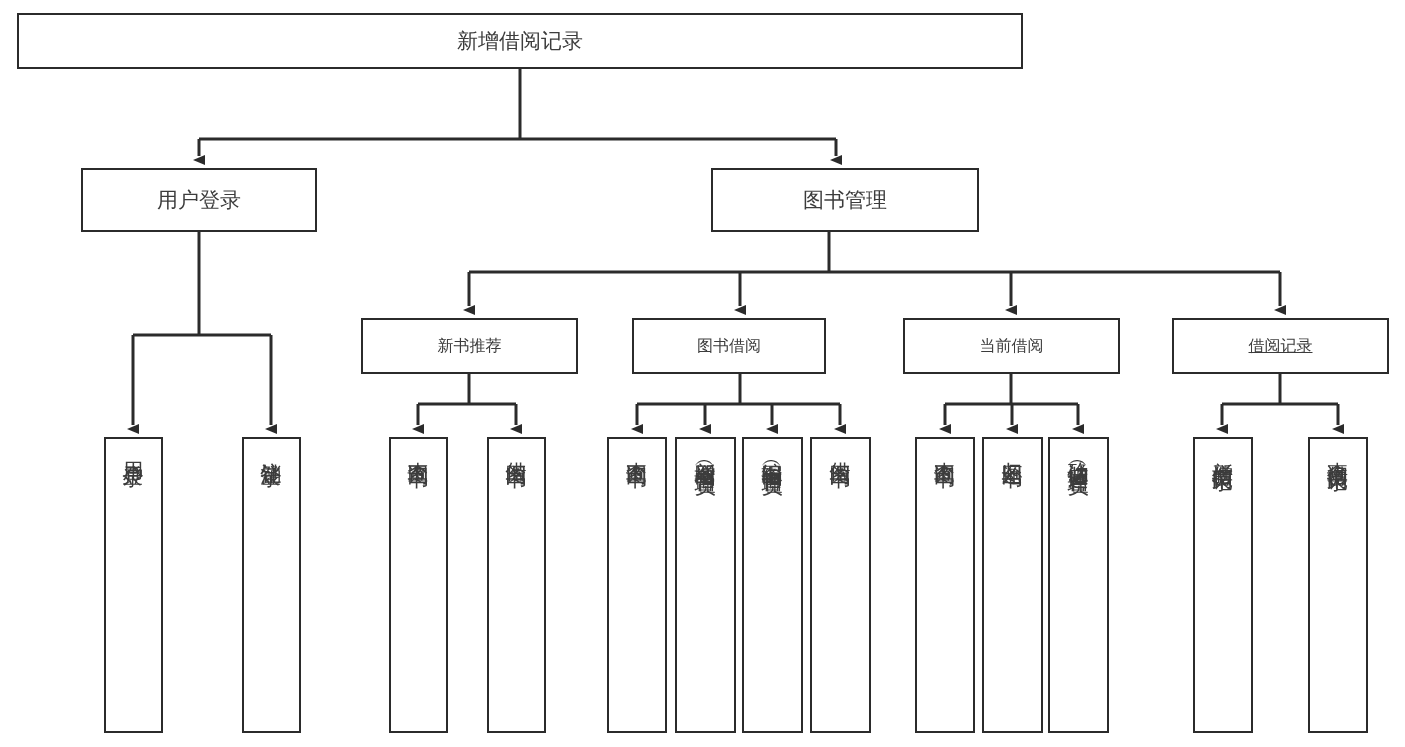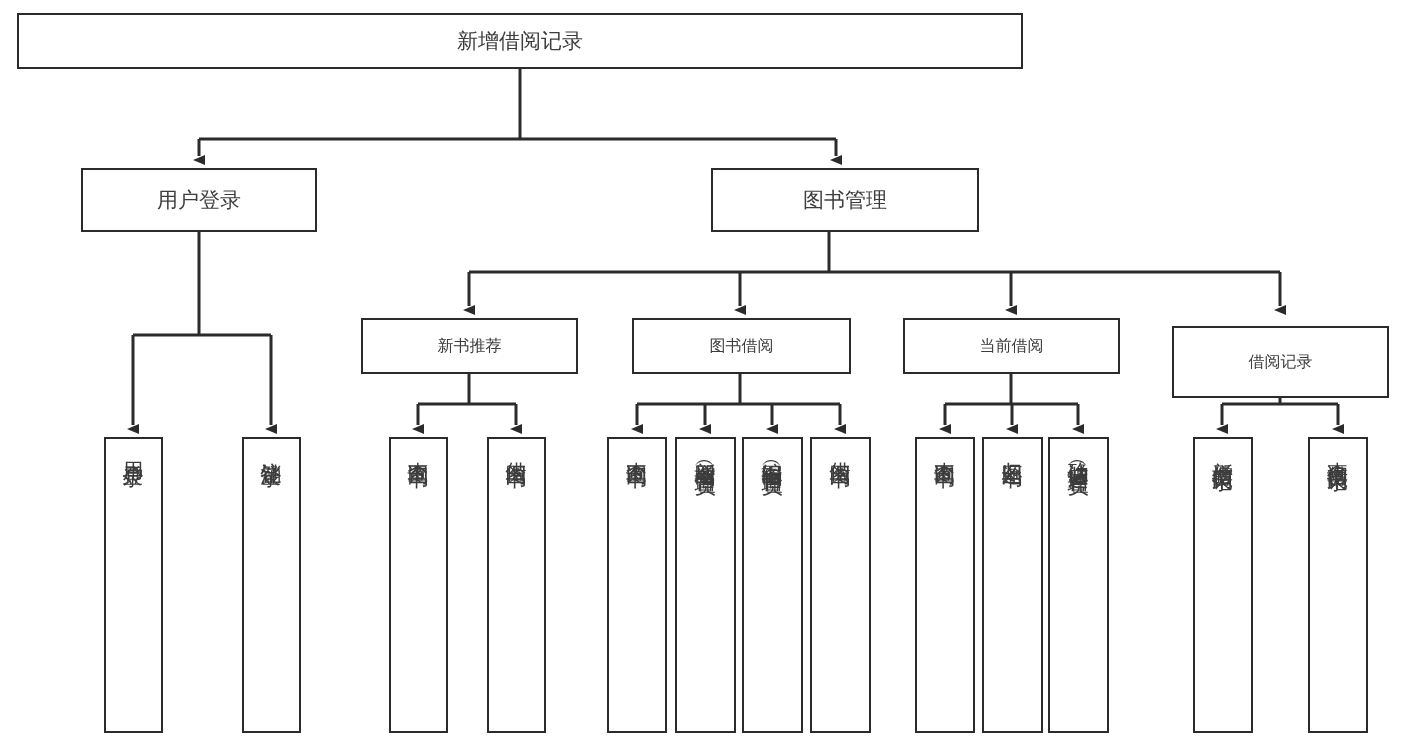--- a/index.html
+++ b/index.html
@@ -143,27 +143,27 @@
         <span class="node-label">用户登录</span>
       </div>
       <div class="node level2" style="left: 711px; top: 168px; width: 268px; height: 64px;">
         <span class="node-label">图书管理</span>
       </div>
     </div>
   <div id="level3-container">
       <div class="node level3" style="left: 361px; top: 318px; width: 217px; height: 56px;">
         <span class="node-label">新书推荐</span>
       </div>
-      <div class="node level3" style="left: 632px; top: 318px; width: 219px; height: 56px;">
+      <div class="node level3" style="left: 632px; top: 318px; width: 194px; height: 56px;">
         <span class="node-label">图书借阅</span>
       </div>
       <div class="node level3" style="left: 903px; top: 318px; width: 217px; height: 56px;">
         <span class="node-label">当前借阅</span>
       </div>
-      <div class="node level3" style="left: 1172px; top: 326px; width: 217px; height: 72px;">
+      <div class="node level3" style="left: 1172px; top: 318px; width: 217px; height: 56px; text-decoration: underline;">
         <span class="node-label">借阅记录</span>
       </div>
     </div>
   <div id="leaf-container">
       <div class="node leaf" style="left: 104px; top: 437px; width: 59px; height: 296px;">
         <span class="node-label">用户登录</span>
       </div>
       <div class="node leaf" style="left: 242px; top: 437px; width: 59px; height: 296px;">
         <span class="node-label">注销登录</span>
       </div>

